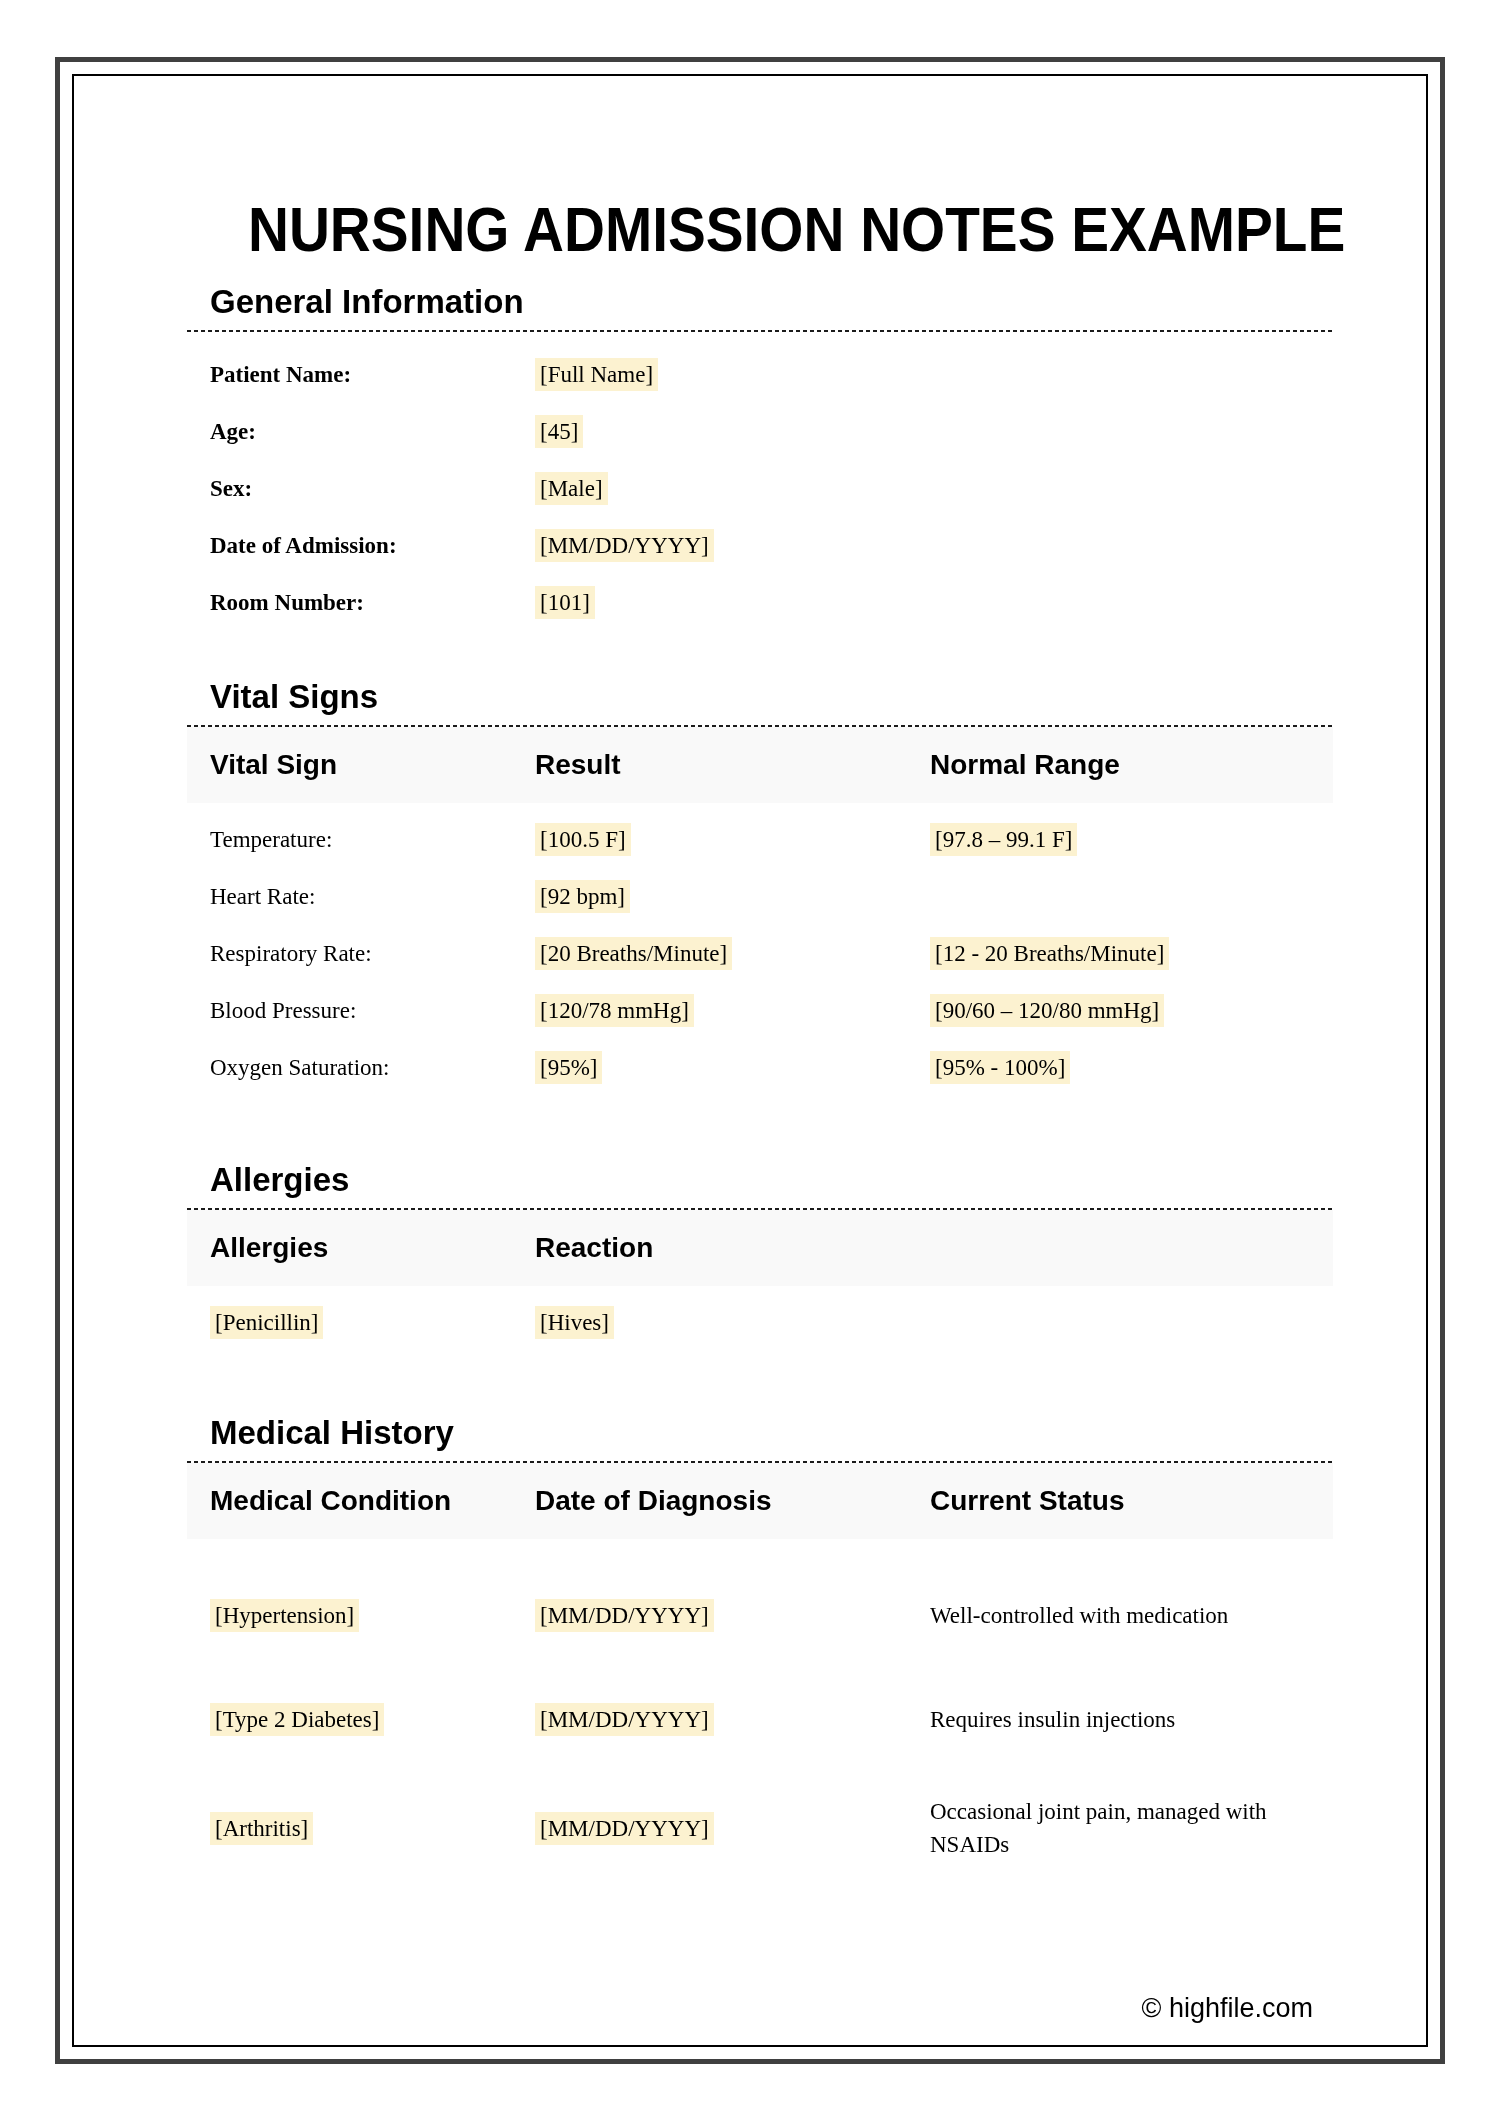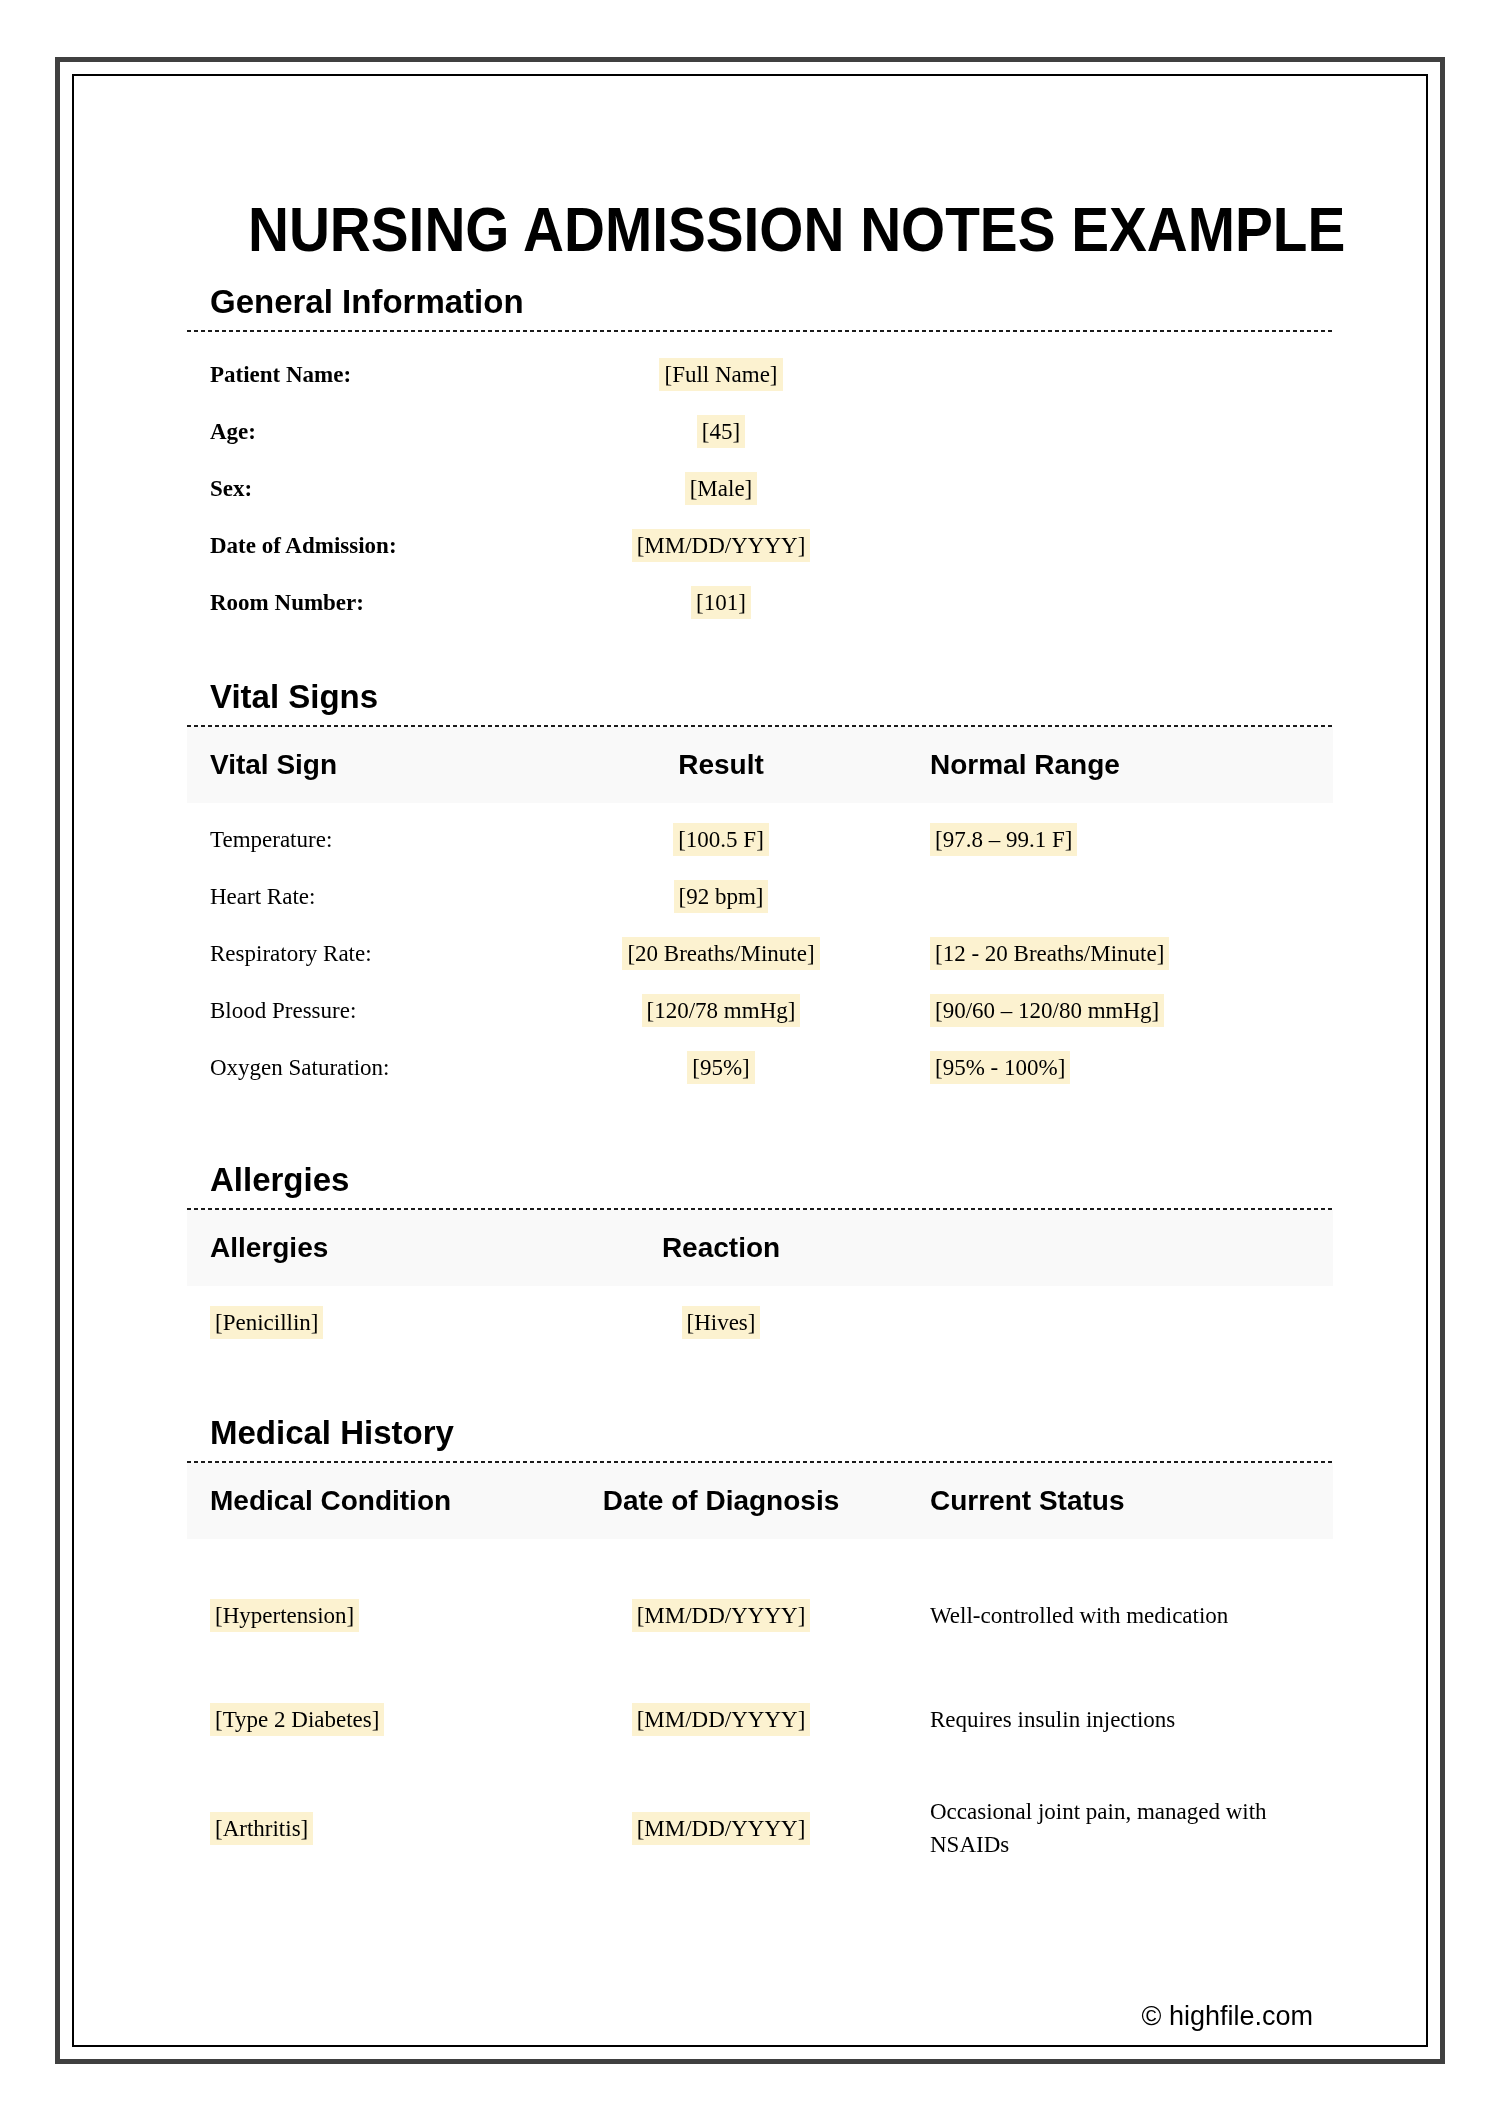--- a/index.html
+++ b/index.html
@@ -64,21 +64,21 @@
 
   .fields { margin-top: 26px; }
   .row {
     display: flex;
     font-size: 23px;
     line-height: 33px;
     margin-bottom: 24px;
     font-family: Liberation Serif, serif;
   }
   .c1 { width: 325px; padding-left: 23px; flex: none; }
-  .c2 { width: 395px; padding-left: 23px; flex: none; text-align: center; }
+  .c2 { width: 395px; padding-left: 23px; flex: none; }
   .c3 { flex: 1; padding-left: 23px; }
   .bold { font-weight: bold; }
 
   .table-header {
     display: flex;
     align-items: center;
     height: 76px;
     background: #f9f9f9;
     font-weight: bold;
     font-size: 28px;
@@ -100,21 +100,21 @@
     max-width: 355px;
     line-height: 33px;
     display: block;
   }
 
   .flex-spacer { flex: 1 1 auto; }
 
   .doc-footer {
     text-align: right;
     padding-right: 20px;
-    margin-bottom: 12px;
+    margin-bottom: 20px;
     font-size: 27px;
     line-height: 33px;
   }
 </style>
 </head>
 <body>
 
 <div class="page-frame">
   <div class="page-inner">
 

